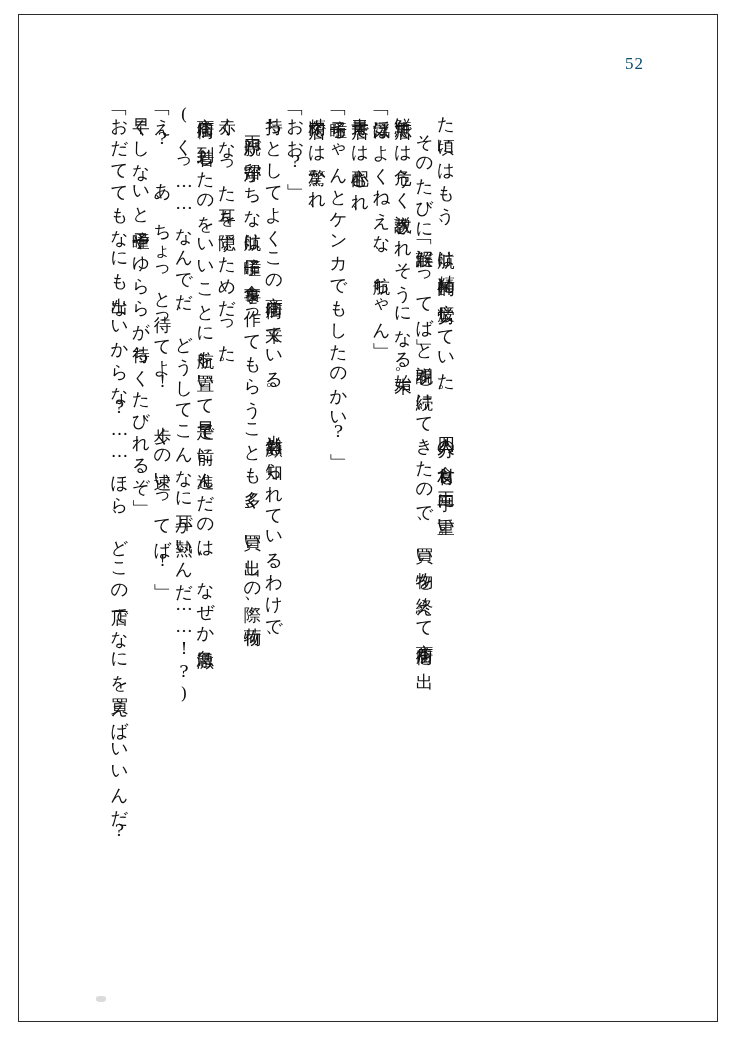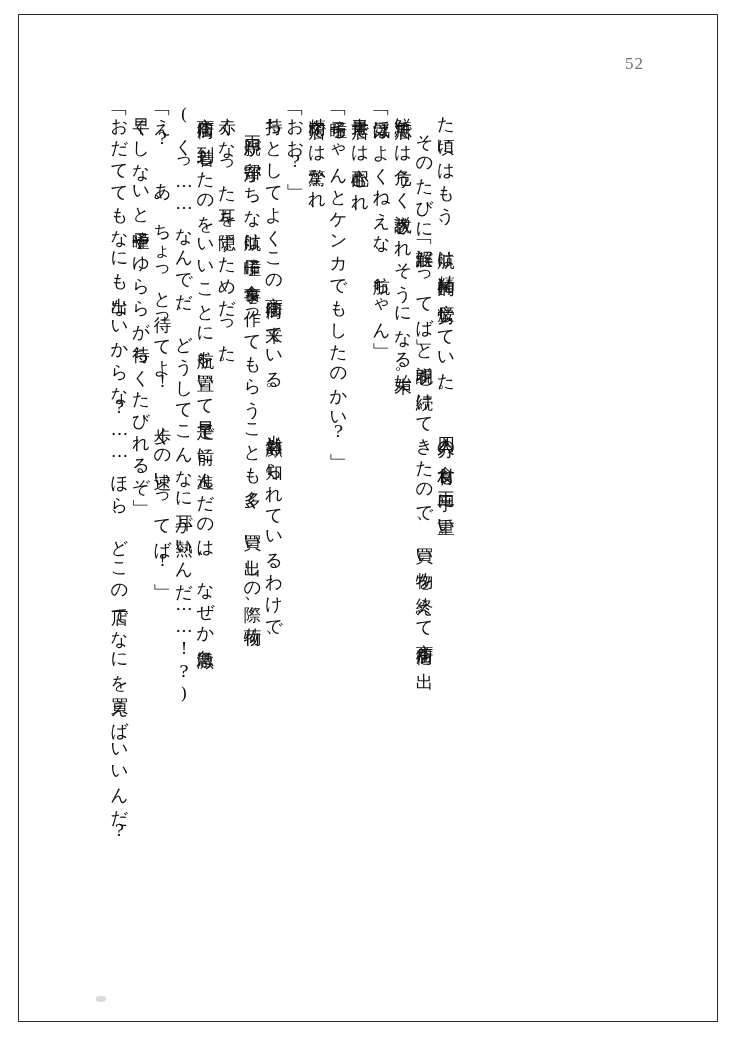--- a/index.html
+++ b/index.html
@@ -30,21 +30,21 @@
     height: 1008px;
     border: 1px solid #2b2b2b;
     box-sizing: border-box;
   }
   .page-number {
     position: absolute;
     top: 54px;
     right: 92px;
     font-size: 17px;
     letter-spacing: 1px;
-    color: #737373;
+    color: #0c4a6e;
     font-family: "Liberation Serif", "DejaVu Serif", serif;
   }
   
   .body-text {
     position: absolute;
     top: 104px;
     right: 70px;
     height: 830px;
     width: 560px;
     display: flex;

